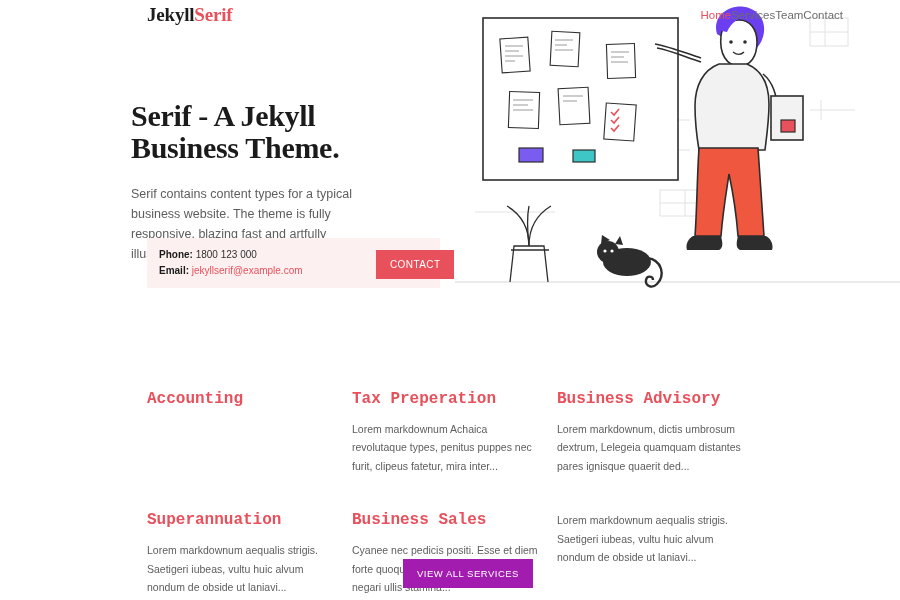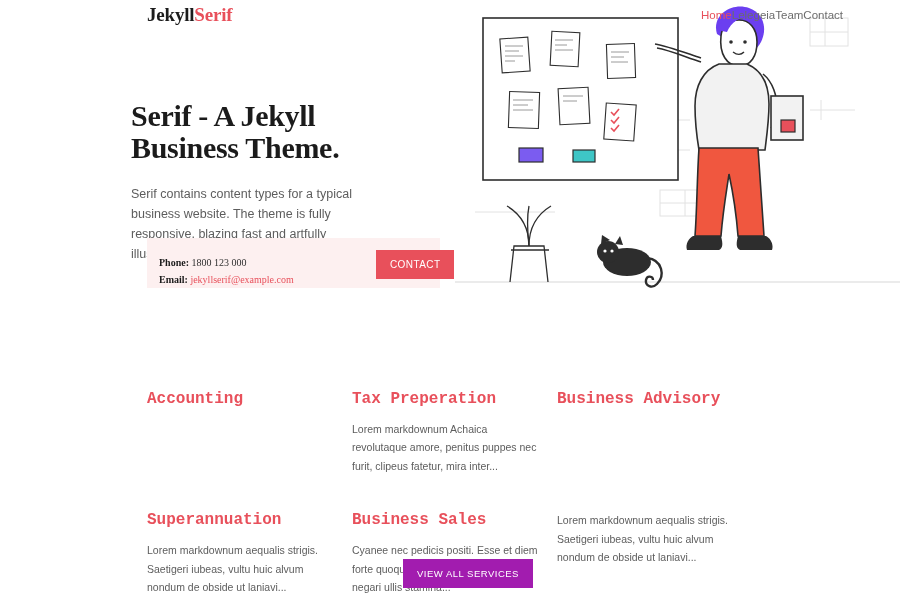--- a/index.html
+++ b/index.html
@@ -44,21 +44,21 @@
   .hero-sub {
     margin-top: 20px;
     font-size: 12.5px; line-height: 1.6; color: #5d5d5d;
     width: 245px;
   }
 
   .contact-box {
     position: absolute; left: 147px; top: 238px;
     width: 293px; height: 50px;
     background: #fdf0f0;
-    display: flex; align-items: flex-end; font-family: Liberation Serif, serif;
+    display: flex; align-items: center;
   }
   .contact-info {
     padding-left: 12px; font-size: 10px; line-height: 1.65; color: #303030;
   }
   .contact-info b { color: #1b1b1b; }
   .contact-info .mail { color: #e8505b; }
   .contact-btn {
     position: absolute; left: 376px; top: 250px;
     background: #e8505b; color: #fff; border: none;
     font-size: 10px; letter-spacing: 0.4px;
@@ -98,21 +98,21 @@
 <body>
 
 <div class="page">
 
   <div class="header">
     <div class="brand">
       <span>Jekyll</span><span class="accent">Serif</span>
     </div>
     <div class="nav">
       <a href="#" class="active">Home</a>
-      <a href="#">Lelegeia</a>
+      <a href="#">Services</a>
       <a href="#">Team</a>
       <a href="#">Contact</a>
     </div>
   </div>
 
   <div class="illus">
     <svg width="445" height="320" viewBox="0 0 445 320" xmlns="http://www.w3.org/2000/svg">
 
       <g stroke="#e2e2e2" stroke-width="1" fill="none">
         <rect x="355" y="18" width="38" height="28"></rect>
@@ -223,24 +223,25 @@
     </div>
   </div>
   <button class="contact-btn">CONTACT</button>
 
   <div class="services">
     <div>
       <div class="svc-title">Accounting</div>
     </div>
     <div>
       <div class="svc-title">Tax Preperation</div>
-      <div class="svc-body">Lorem markdownum Achaica revolutaque amore, penitus puppes nec furit, clipeus fatetur, mira inter...</div>
+      <div class="svc-body">Lorem markdownum Achaica revolutaque types, penitus puppes nec furit, clipeus fatetur, mira inter...</div>
     </div>
     <div>
       <div class="svc-title">Business Advisory</div>
+      <div class="svc-body">Lorem markdownum, dictis umbrosum dextrum, Lelegeia quamquam distantes pares ignisque quaerit ded...</div>
     </div>
     <div>
       <div class="svc-title">Superannuation</div>
       <div class="svc-body">Lorem markdownum aequalis strigis. Saetigeri iubeas, vultu huic alvum nondum de obside ut laniavi...</div>
     </div>
     <div>
       <div class="svc-title">Business Sales</div>
       <div class="svc-body">Cyanee nec pedicis positi. Esse et diem forte quoque et ieiunia vixque dixit negari ullis stamina...</div>
     </div>
     <div>

